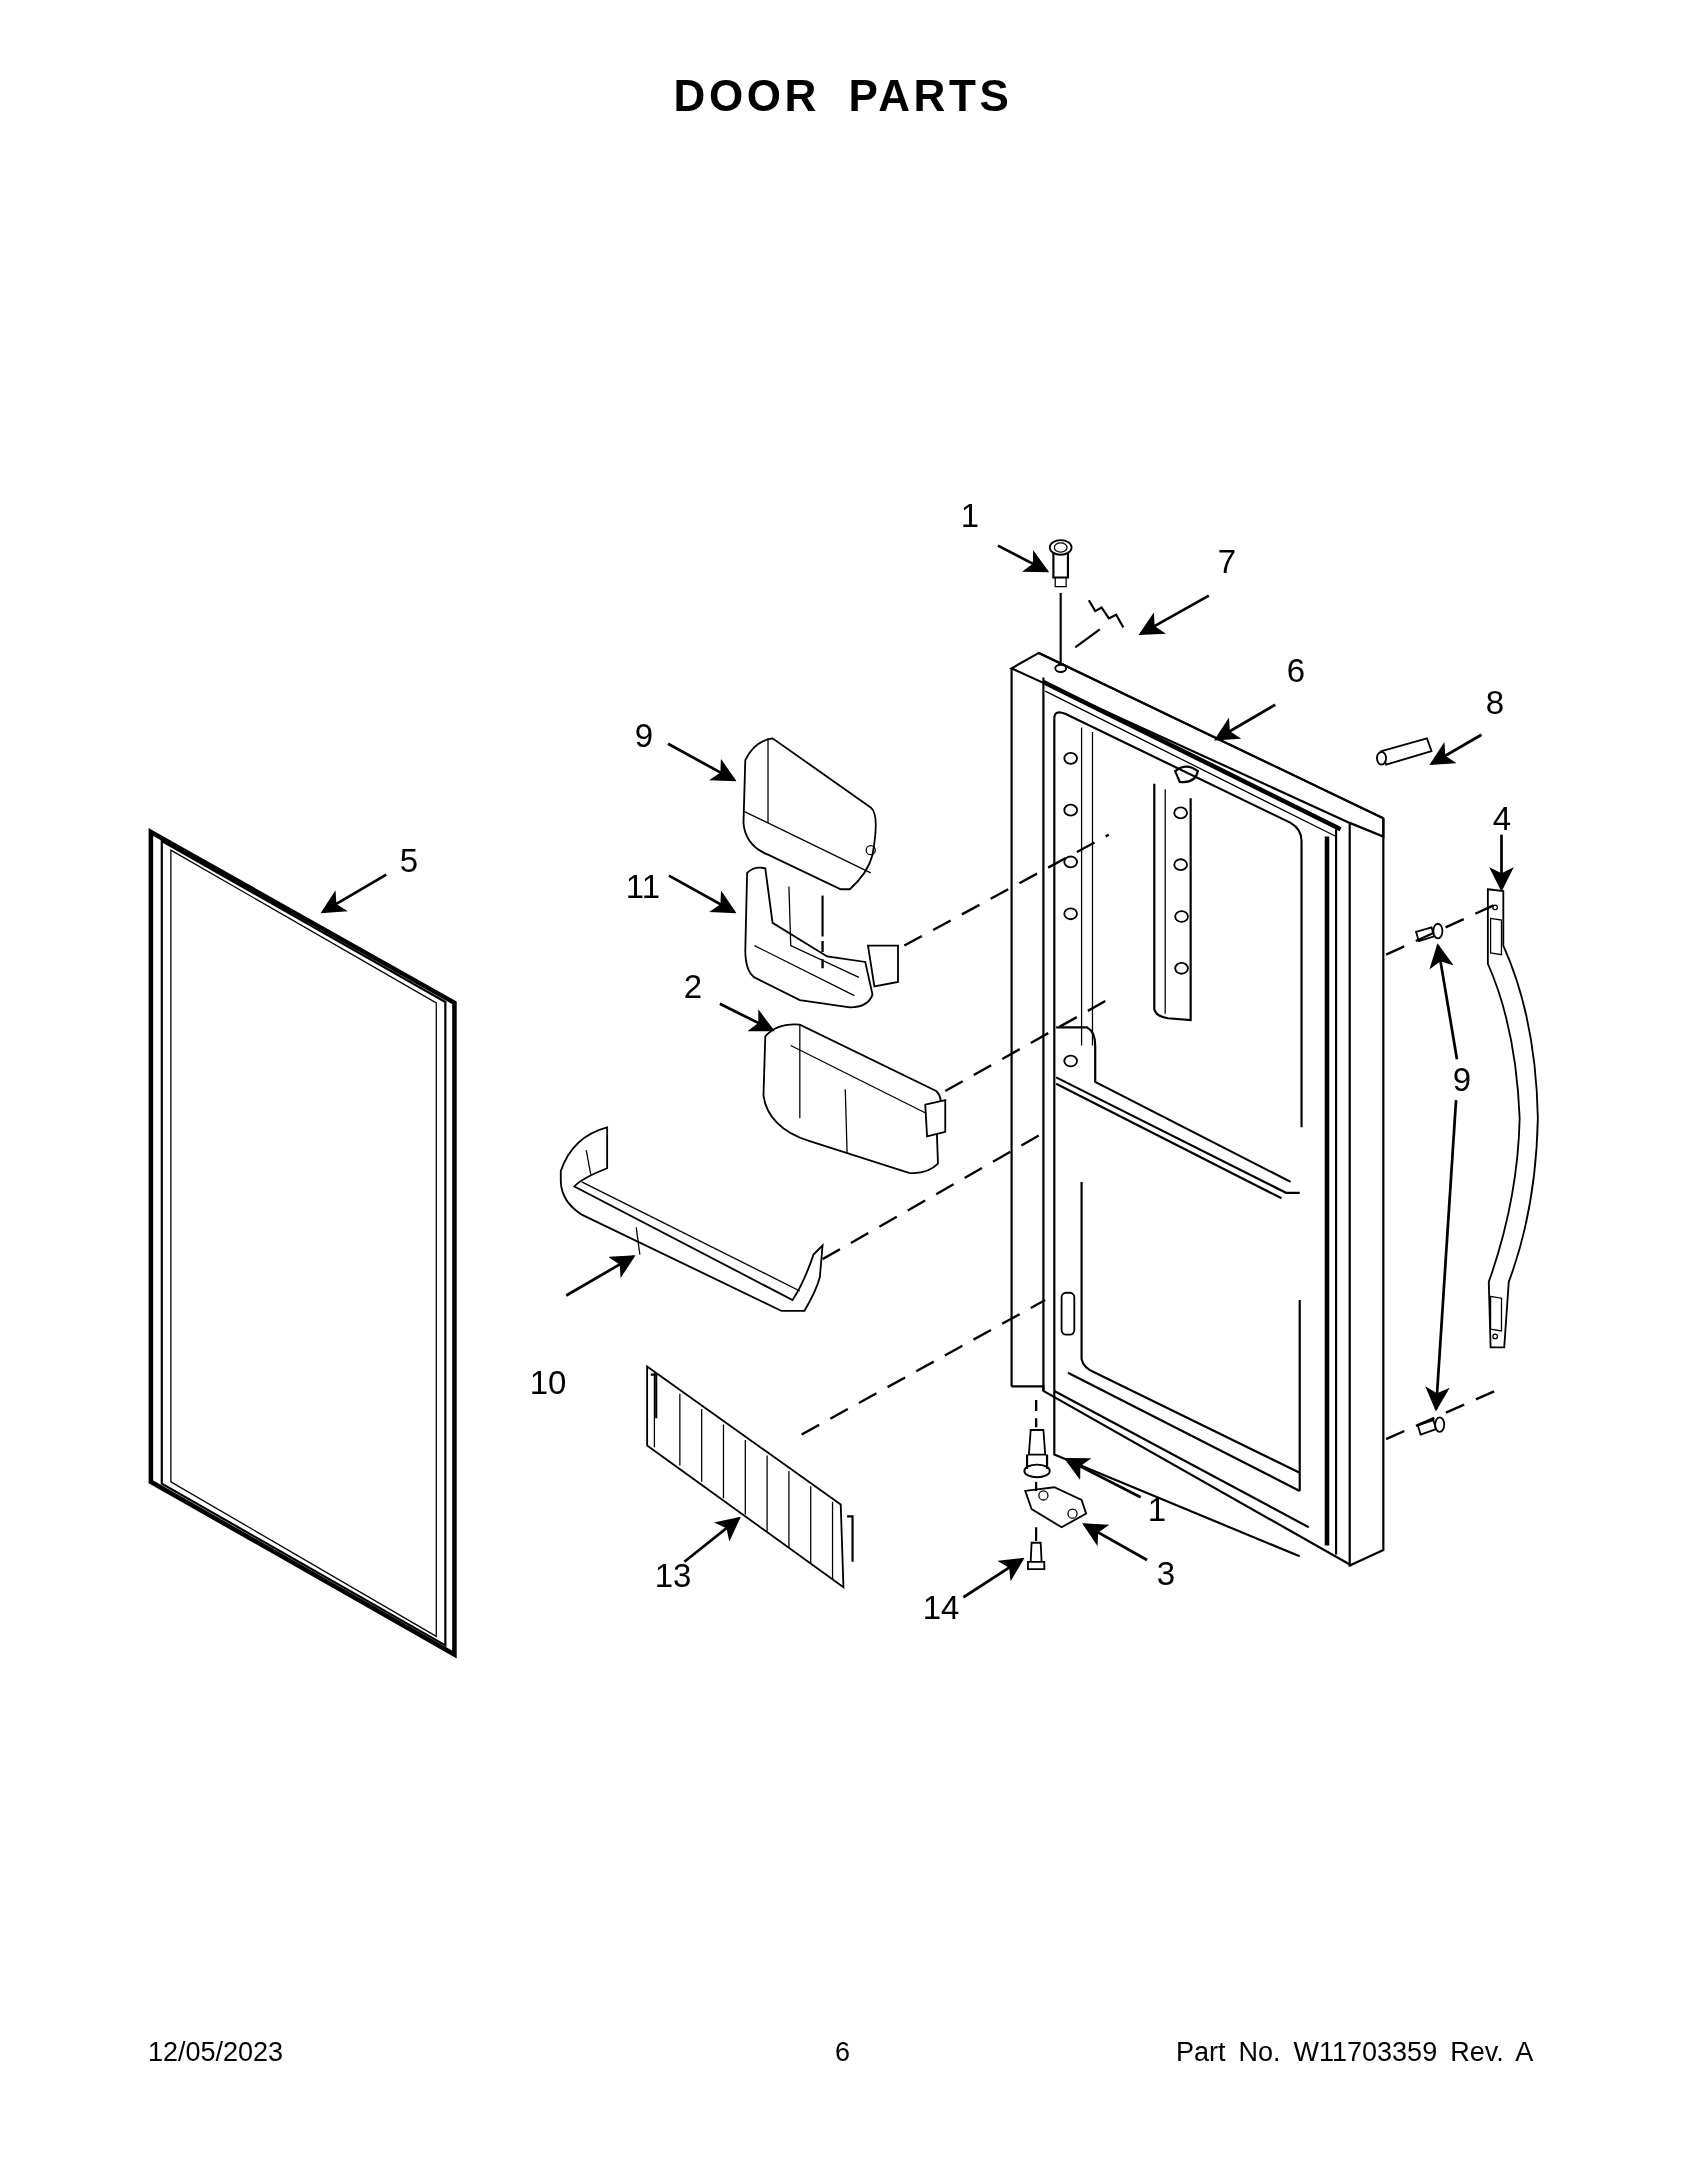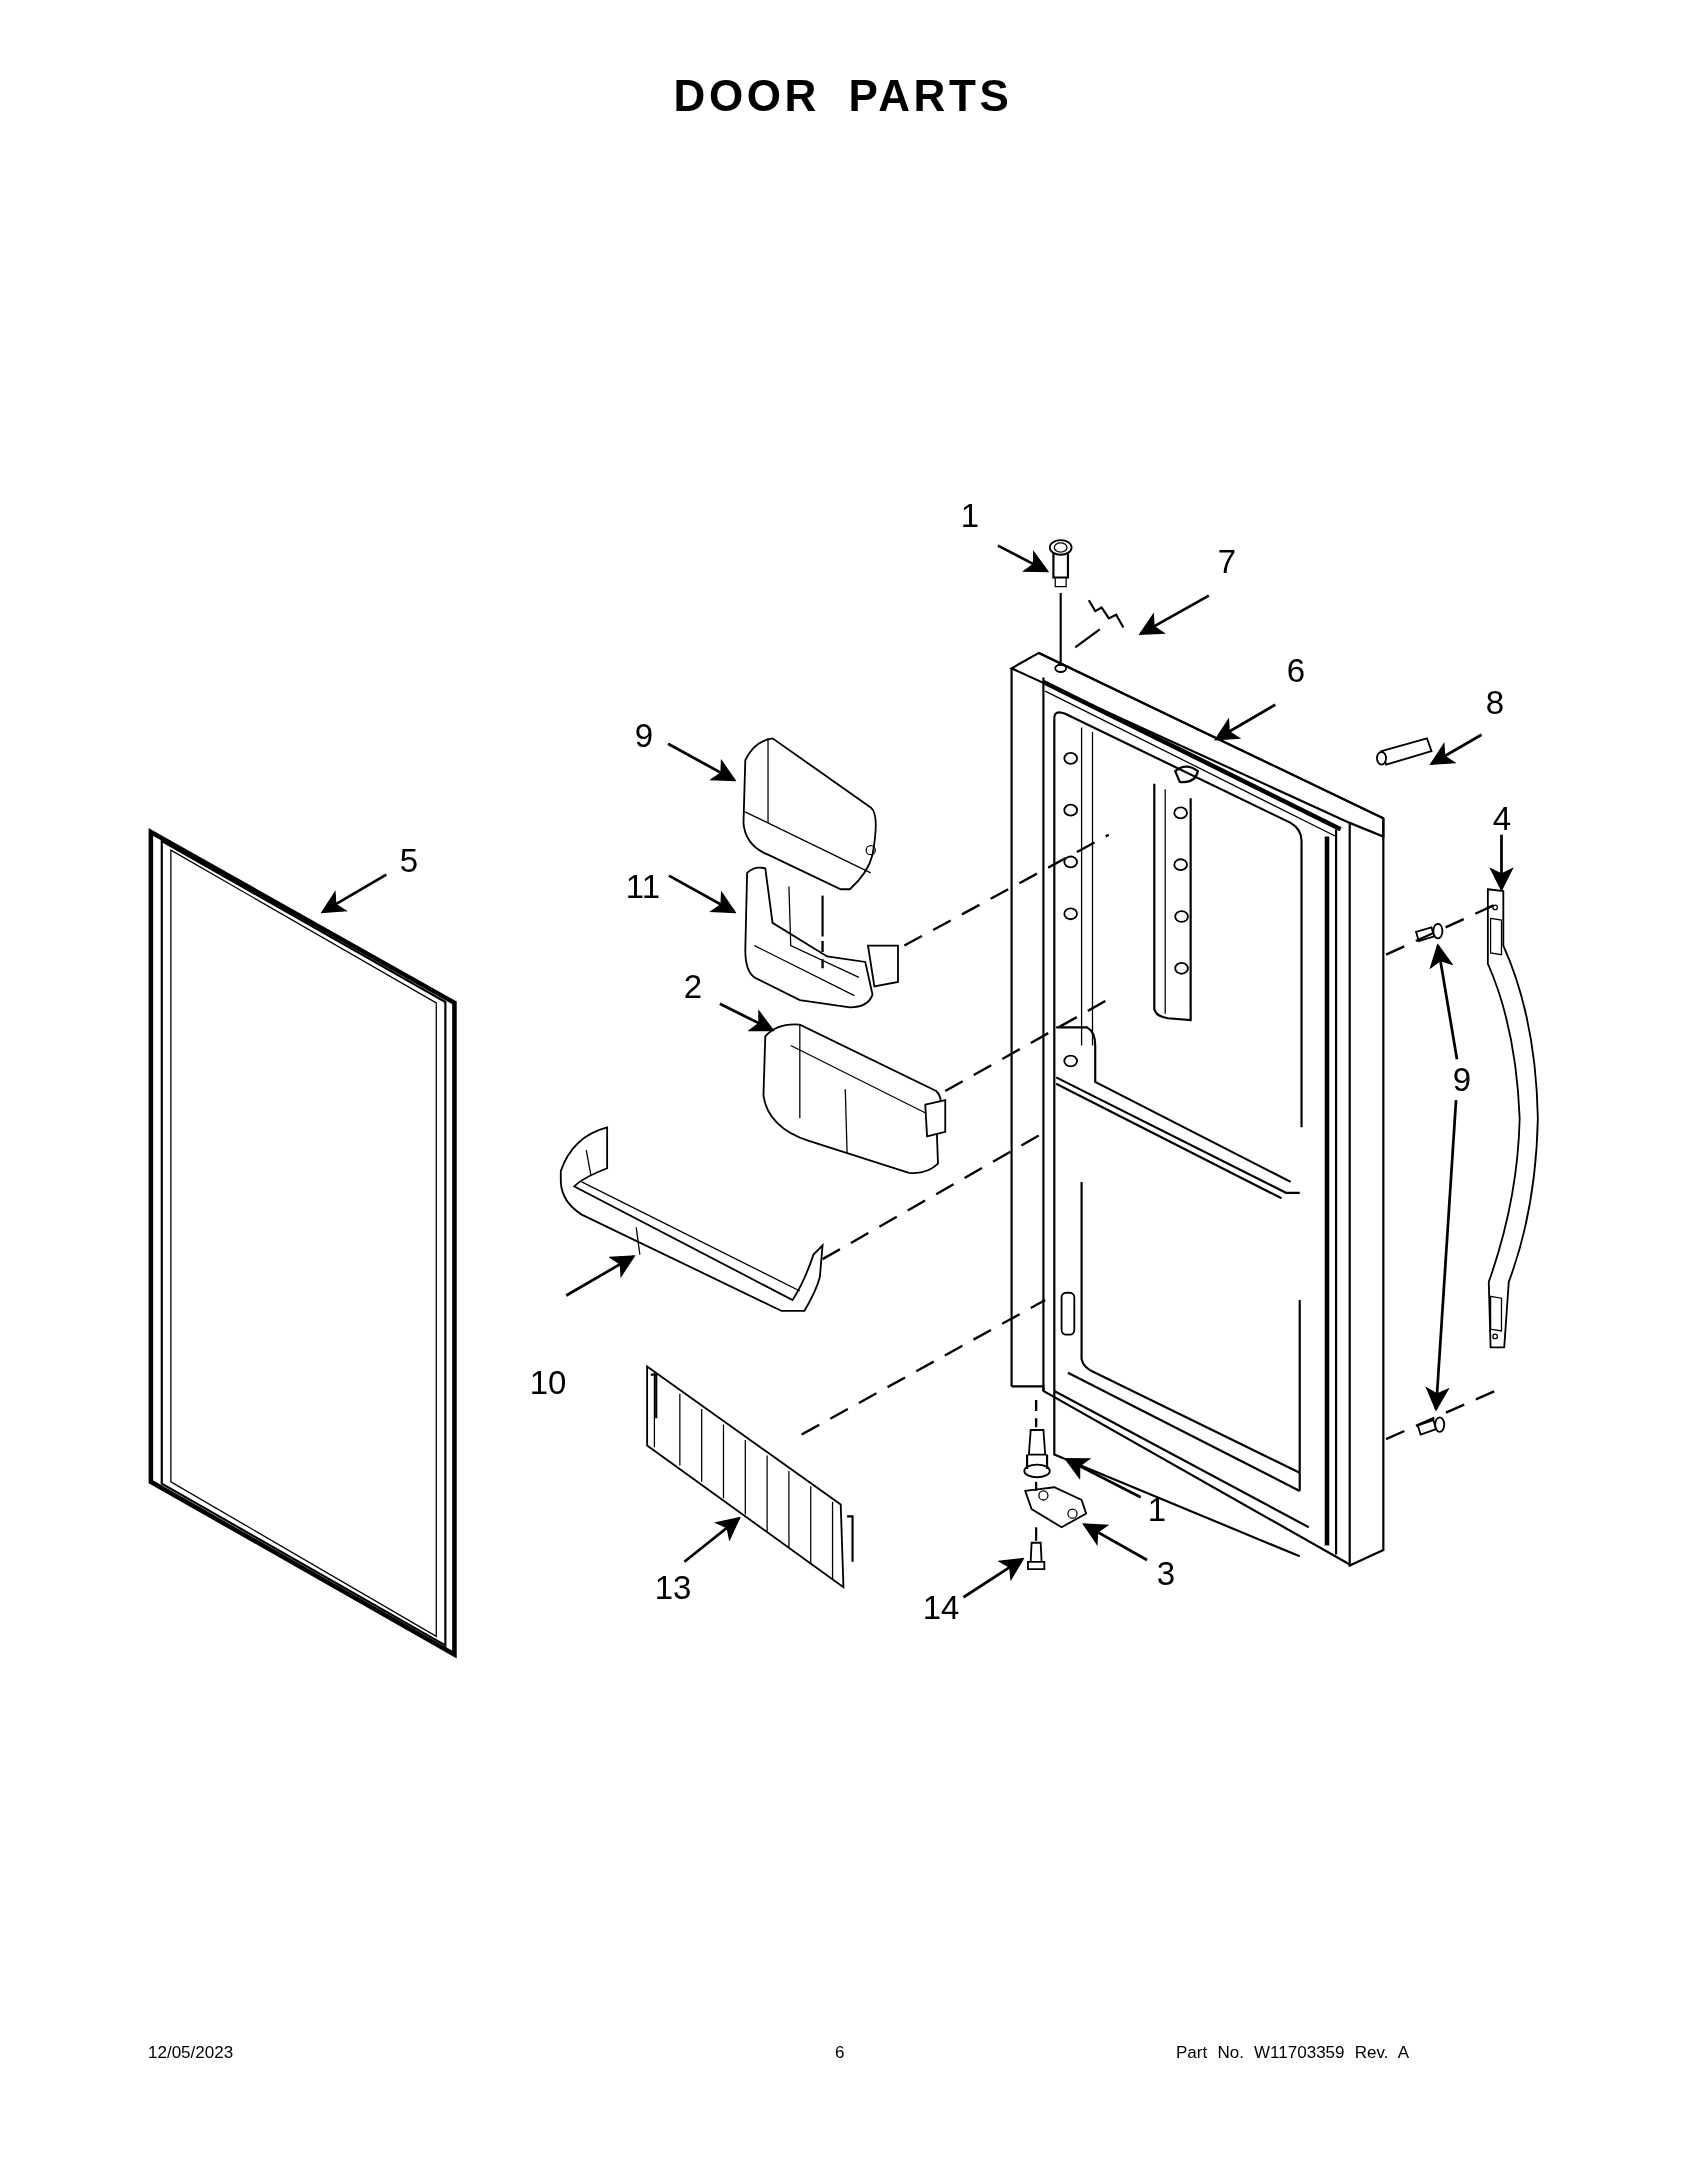--- a/index.html
+++ b/index.html
@@ -3,21 +3,21 @@
 <meta charset="utf-8">
 <style>
   html, body { margin: 0; padding: 0; background: #ffffff; }
   body { width: 1686px; height: 2182px; position: relative; overflow: hidden;
          font-family: "Liberation Sans", sans-serif; color: #000; }
   .title { position: absolute; left: 0; width: 1686px; top: 71px; text-align: center;
            font-size: 44px; font-weight: bold; letter-spacing: 3.6px; word-spacing: 12.7px; }
   .diagram { position: absolute; left: 0; top: 0; width: 1686px; height: 2182px; }
   .callout { position: absolute; font-size: 33px; line-height: 33px; transform: translate(-50%, -50%);
              white-space: nowrap; }
-  .footer { position: absolute; top: 2040px; font-size: 17px; line-height: 25.5px; }
+  .footer { position: absolute; top: 2040px; font-size: 27px; line-height: 25.5px; }
   .footer-date { left: 148px; }
   .footer-page { left: 835px; }
   .footer-part { left: 1176px; word-spacing: 5.5px; }
   svg .ln { stroke: #000; fill: none; stroke-width: 2.4; }
   svg .thin { stroke: #000; fill: none; stroke-width: 1.4; }
   svg .thick { stroke: #000; fill: none; stroke-width: 5; }
   svg .dash { stroke: #000; fill: none; stroke-width: 2.6; stroke-dasharray: 22 14; }
   svg .fillw { stroke: #000; fill: #fff; stroke-width: 2; }
   svg .arrow { stroke: #000; stroke-width: 3; fill: none; }
 </style>
@@ -224,19 +224,19 @@
 <div class="callout" style="left:1495px;top:702px;">8</div>
 <div class="callout" style="left:644px;top:735px;">9</div>
 <div class="callout" style="left:409px;top:860px;">5</div>
 <div class="callout" style="left:1502px;top:818px;">4</div>
 <div class="callout" style="left:643px;top:862px;margin-top:24px;">11</div>
 <div class="callout" style="left:693px;top:986px;">2</div>
 <div class="callout" style="left:1462px;top:1079px;">9</div>
 <div class="callout" style="left:548px;top:1382px;">10</div>
 <div class="callout" style="left:1157px;top:1509px;">1</div>
 <div class="callout" style="left:1166px;top:1573px;">3</div>
-<div class="callout" style="left:673px;top:1575px;margin-top:12px;">13</div>
+<div class="callout" style="left:673px;top:1575px;">13</div>
 <div class="callout" style="left:941px;top:1607px;">14</div>
 
 <div class="footer footer-date">12/05/2023</div>
 <div class="footer footer-page">6</div>
 <div class="footer footer-part">Part No.  W11703359  Rev.  A</div>
 
 
 </body></html>

